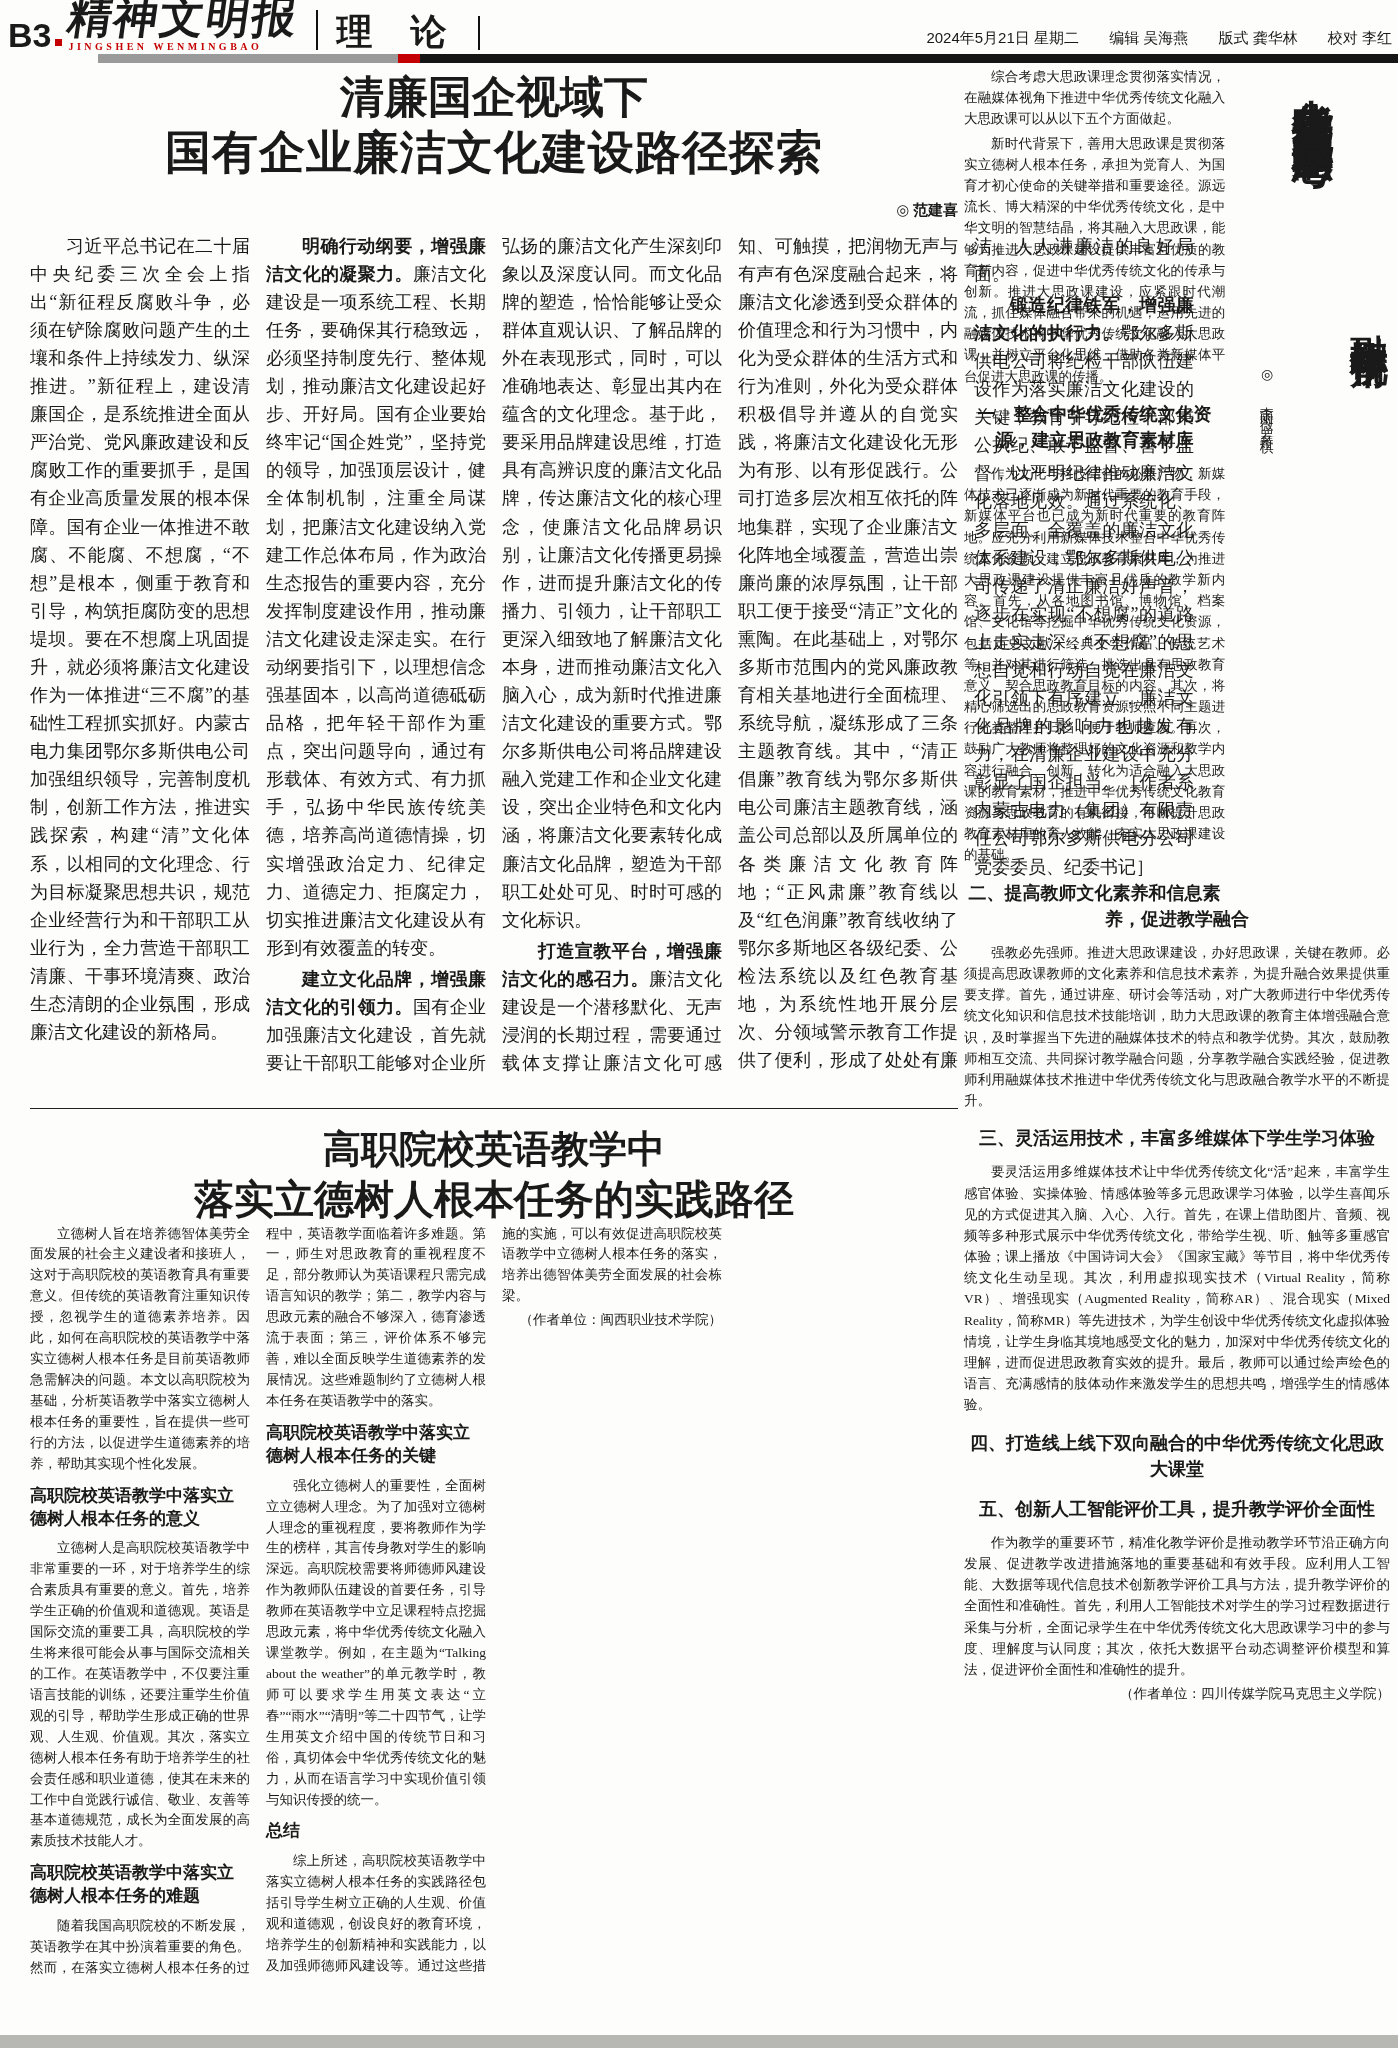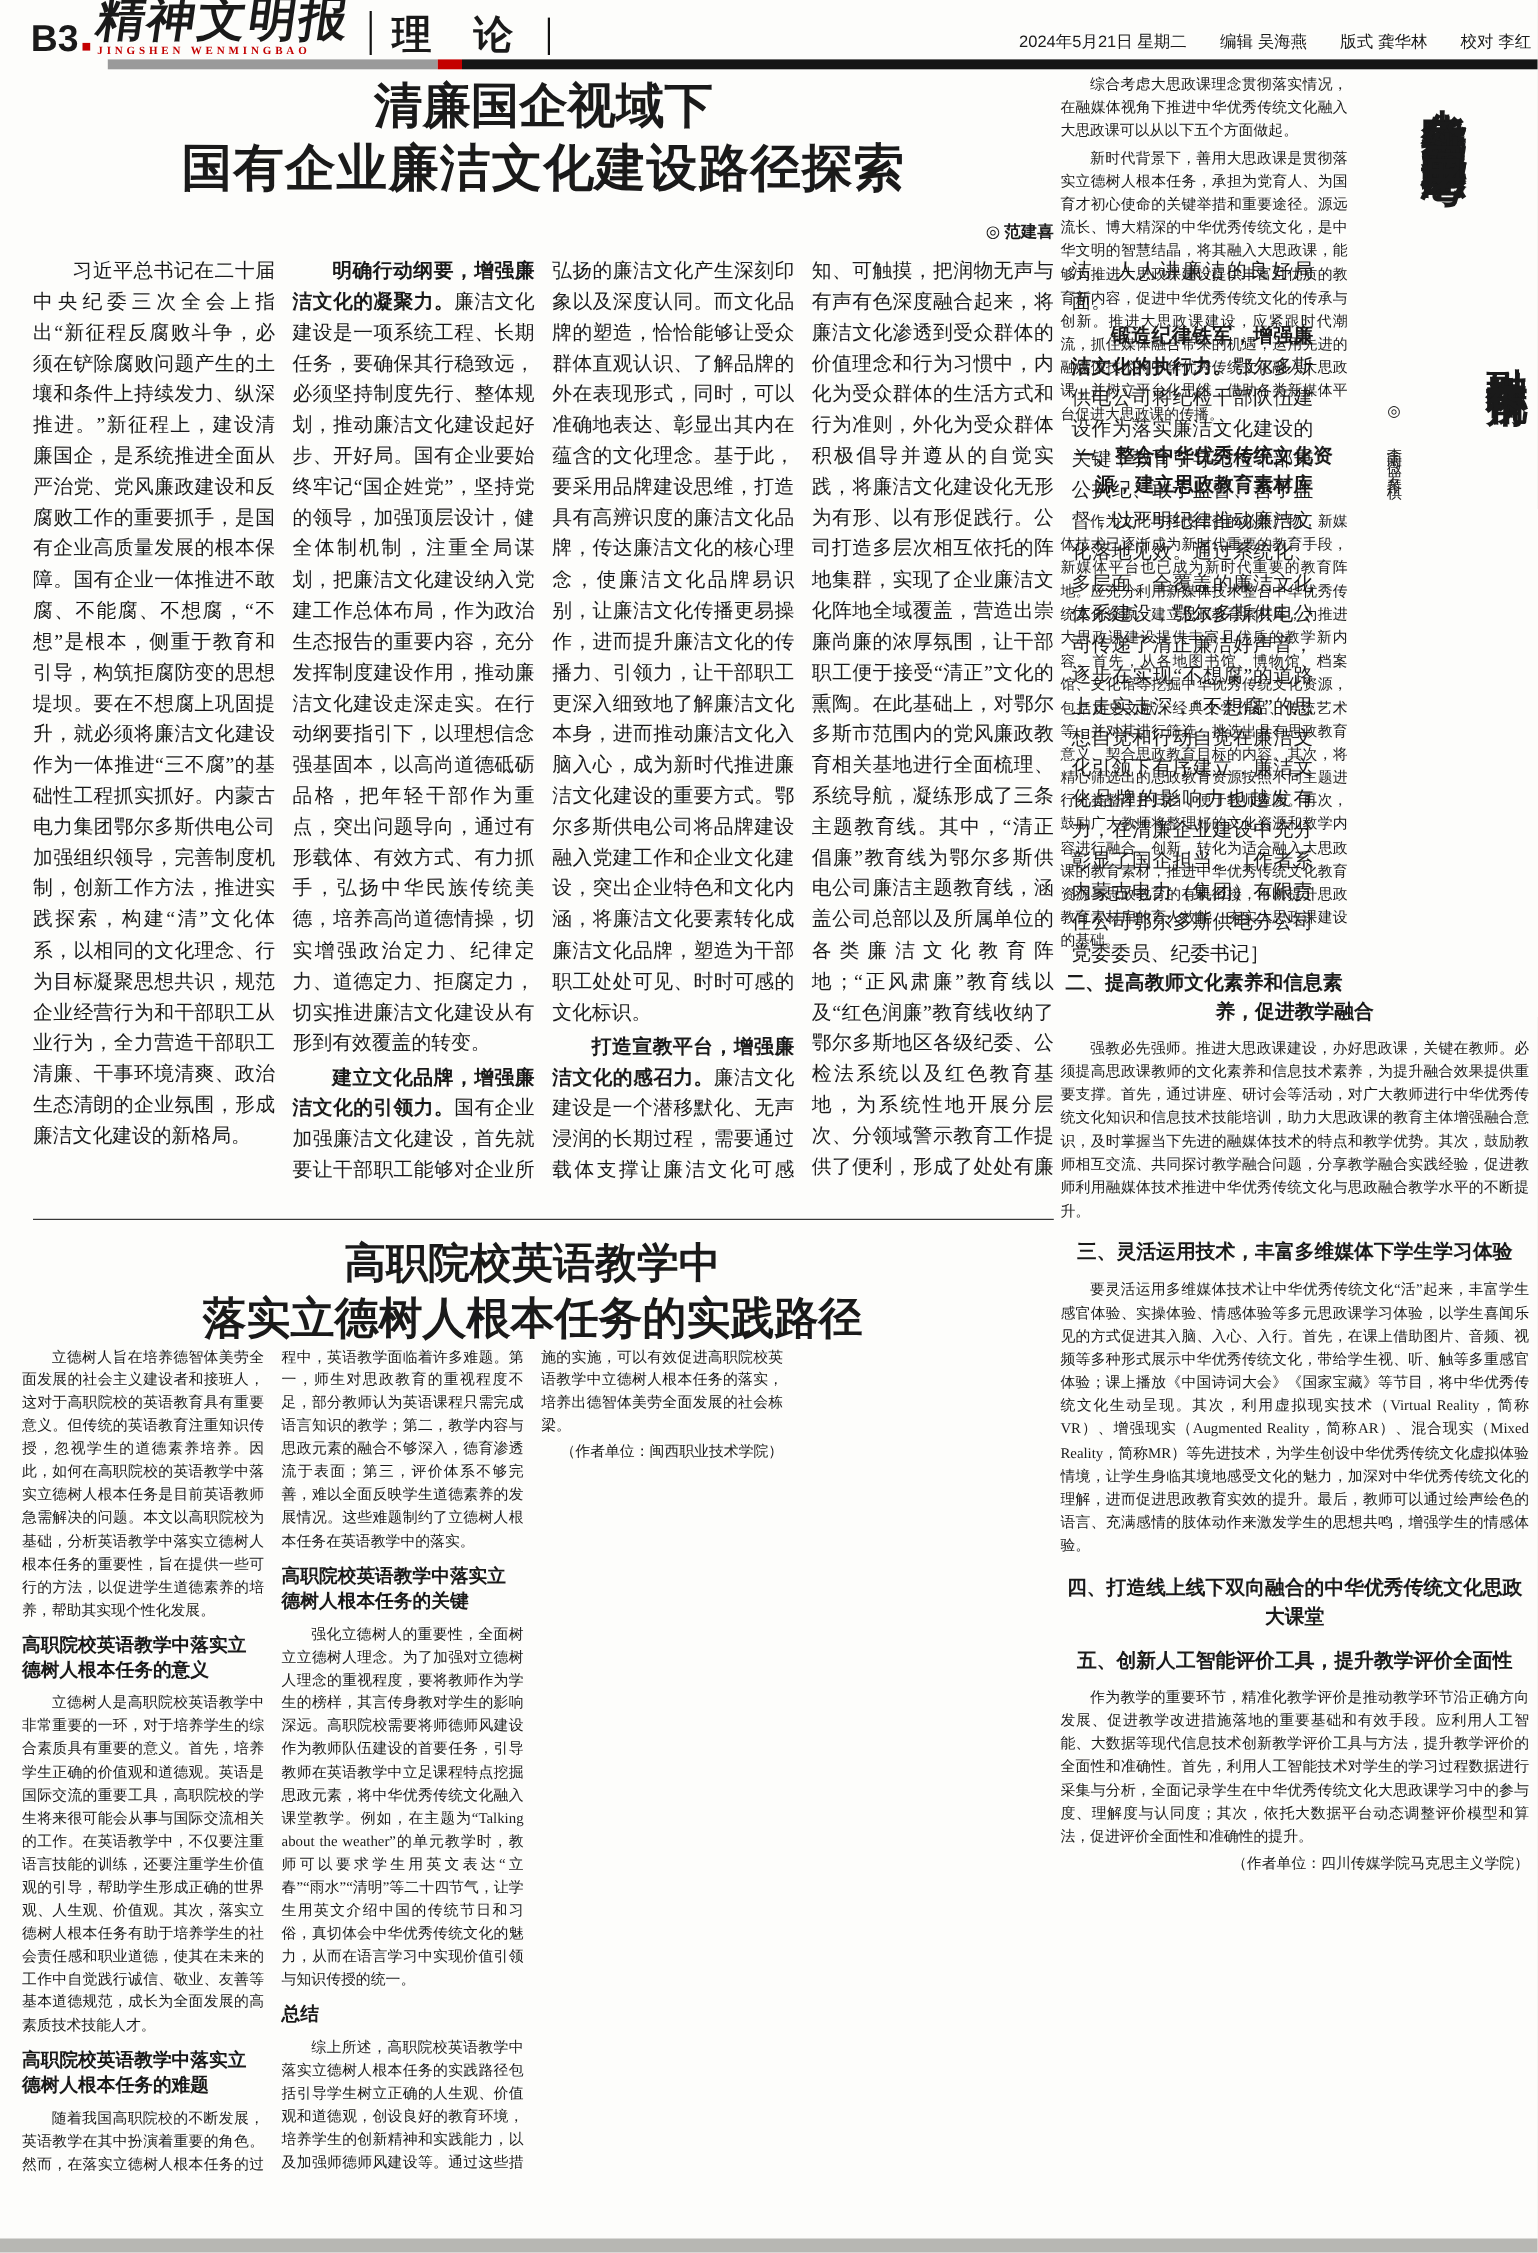--- a/index.html
+++ b/index.html
@@ -1,19 +1,19 @@
 <!DOCTYPE html>
 <html><head>
 <meta charset="utf-8">
 <style>
   html,body{margin:0;padding:0;background:#e8e8e4;}
   .page{position:relative;width:1398px;height:2048px;background:#fdfdfb;margin:0 auto;
         font-family:"Liberation Serif","DejaVu Serif",serif;color:#1a1a1a;overflow:hidden;}
   
-  .hdr{position:absolute;top:4px;left:28px;right:6px;height:48px;display:flex;align-items:flex-end;}
+  .hdr{position:absolute;top:4px;left:8px;right:6px;height:48px;display:flex;align-items:flex-end;}
   .hdr .edition{font-size:34px;font-weight:bold;line-height:1;font-family:"Liberation Sans",sans-serif;}
   .hdr .red-tick{width:7px;height:7px;background:#c40000;margin:0 6px 6px 4px;}
   .mast{display:flex;flex-direction:column;line-height:1;}
   .mast .name{font-size:44px;font-weight:900;transform:skewX(-8deg);letter-spacing:2px;}
   .mast .pinyin{font-size:10px;color:#c40000;letter-spacing:3.5px;font-family:Liberation Serif, serif;margin-top:2px;font-weight:bold;}
   .vbar{width:2px;height:40px;background:#111;margin:0 18px 2px 18px;}
   .vbar.short{height:34px;}
   .sect{font-size:36px;font-weight:bold;letter-spacing:14px;line-height:1;margin-bottom:2px;font-family:"Liberation Sans",sans-serif;}
   .hdr-right{margin-left:auto;font-size:15px;padding-bottom:4px;white-space:nowrap;font-family:"Liberation Sans",sans-serif;}
   .hdr-right span{margin-left:26px;}
@@ -27,21 +27,21 @@
   .jp{ text-indent:2em;text-align:justify;margin:0 0 3px;}
   
   .a1{position:absolute;left:30px;top:70px;width:928px;}
   .a1 .t1,.a1 .t2{text-align:center;font-weight:700;line-height:1.22;font-family:"Liberation Sans",sans-serif;}
   .a1 .t1{font-size:44px;}
   .a1 .t2{font-size:46px;letter-spacing:1px;}
   .a1-body{height:862px;column-count:4;column-gap:16px;column-fill:auto;
            font-size:18px;line-height:1.56;}
   .a1-rule{border:none;border-top:1.5px solid #222;margin:14px 0 0;}
   
-  .a2{position:absolute;left:20px;top:1126px;width:928px;}
+  .a2{position:absolute;left:30px;top:1126px;width:928px;}
   .a2 .t1,.a2 .t2{text-align:center;font-weight:900;line-height:1.25;font-family:"Liberation Sans",sans-serif;}
   .a2 .t1{font-size:38px;}
   .a2 .t2{font-size:40px;}
   .a2-body{height:756px;column-count:4;column-gap:16px;column-fill:auto;
            font-size:13.5px;line-height:1.55;}
   .a2-body h3{font-size:17px;line-height:1.35;margin:10px 0 8px;font-family:"Liberation Sans",sans-serif;}
   
   .a3{position:absolute;left:964px;top:66px;width:426px;height:1962px;
       font-size:13.5px;line-height:1.57;}
   .vtitle{float:right;writing-mode:vertical-rl;height:816px;margin:0 0 14px 16px;}

